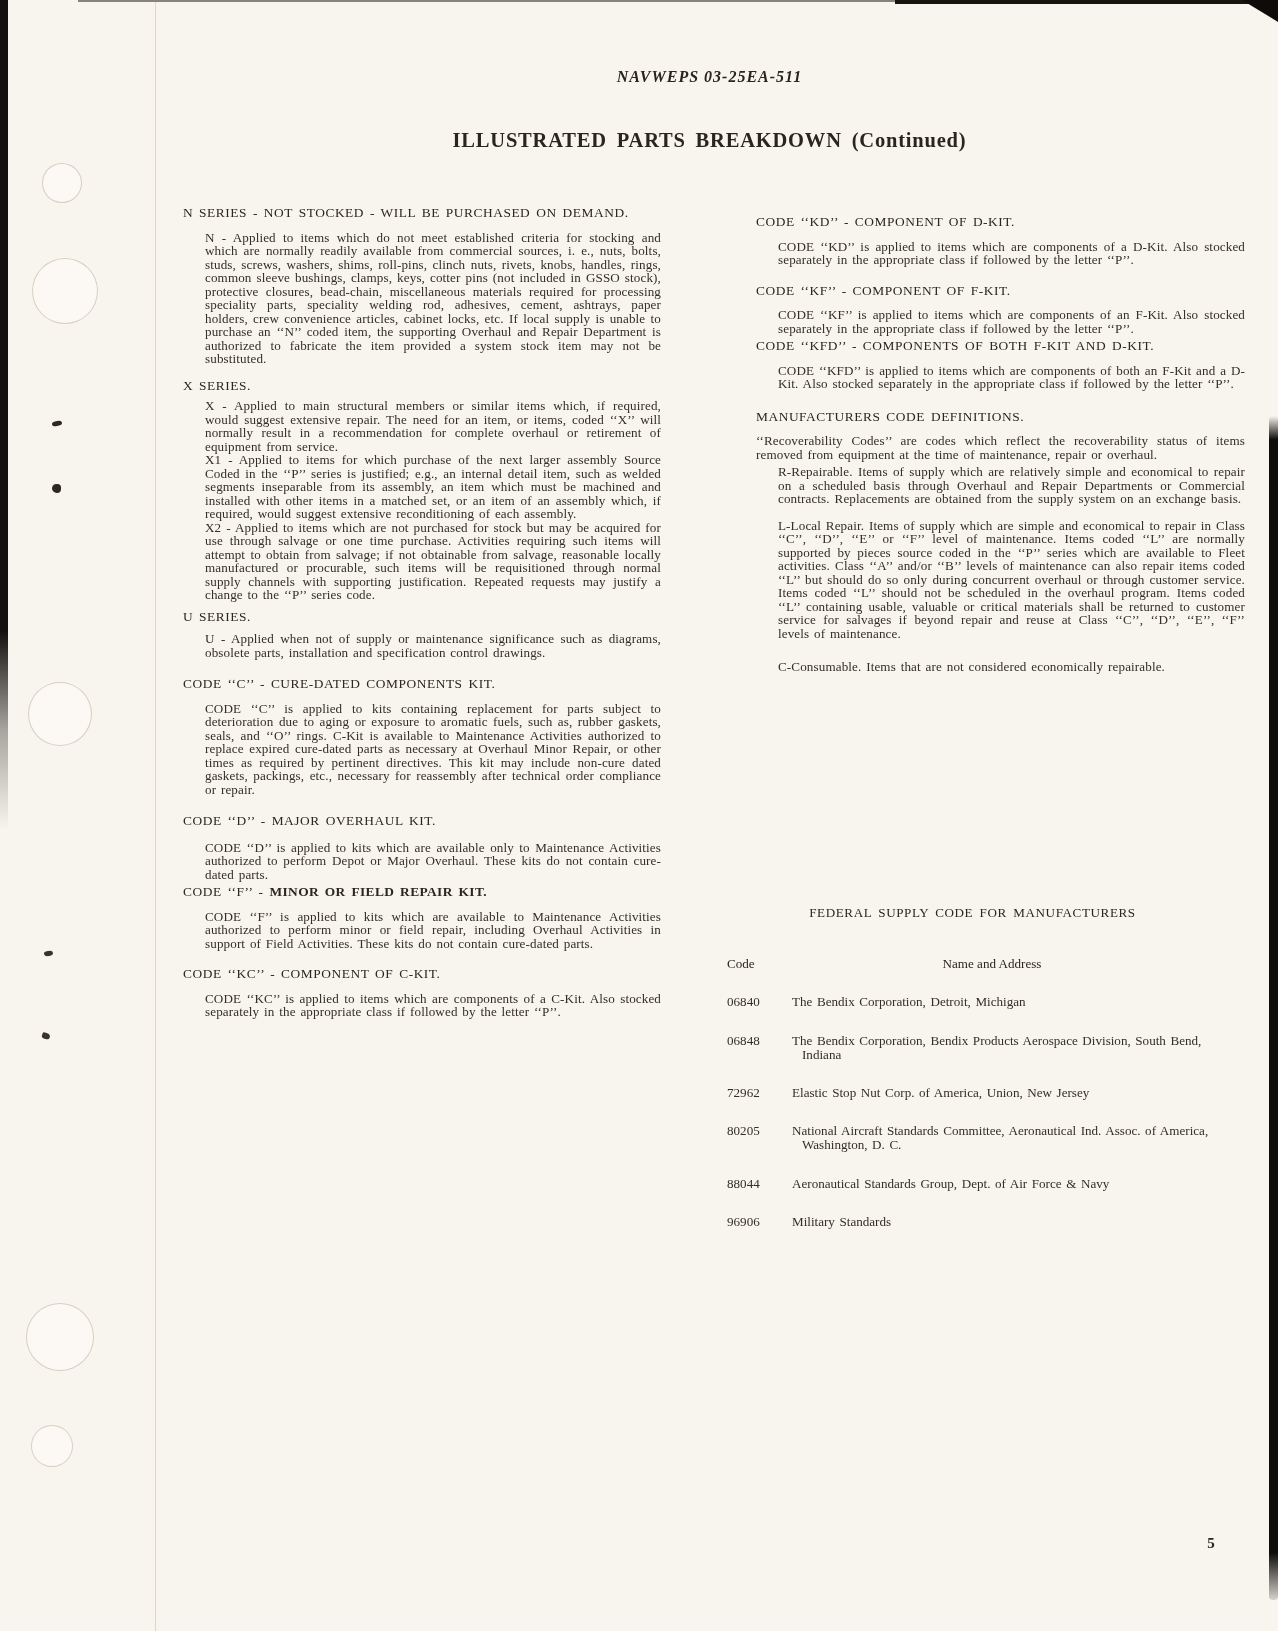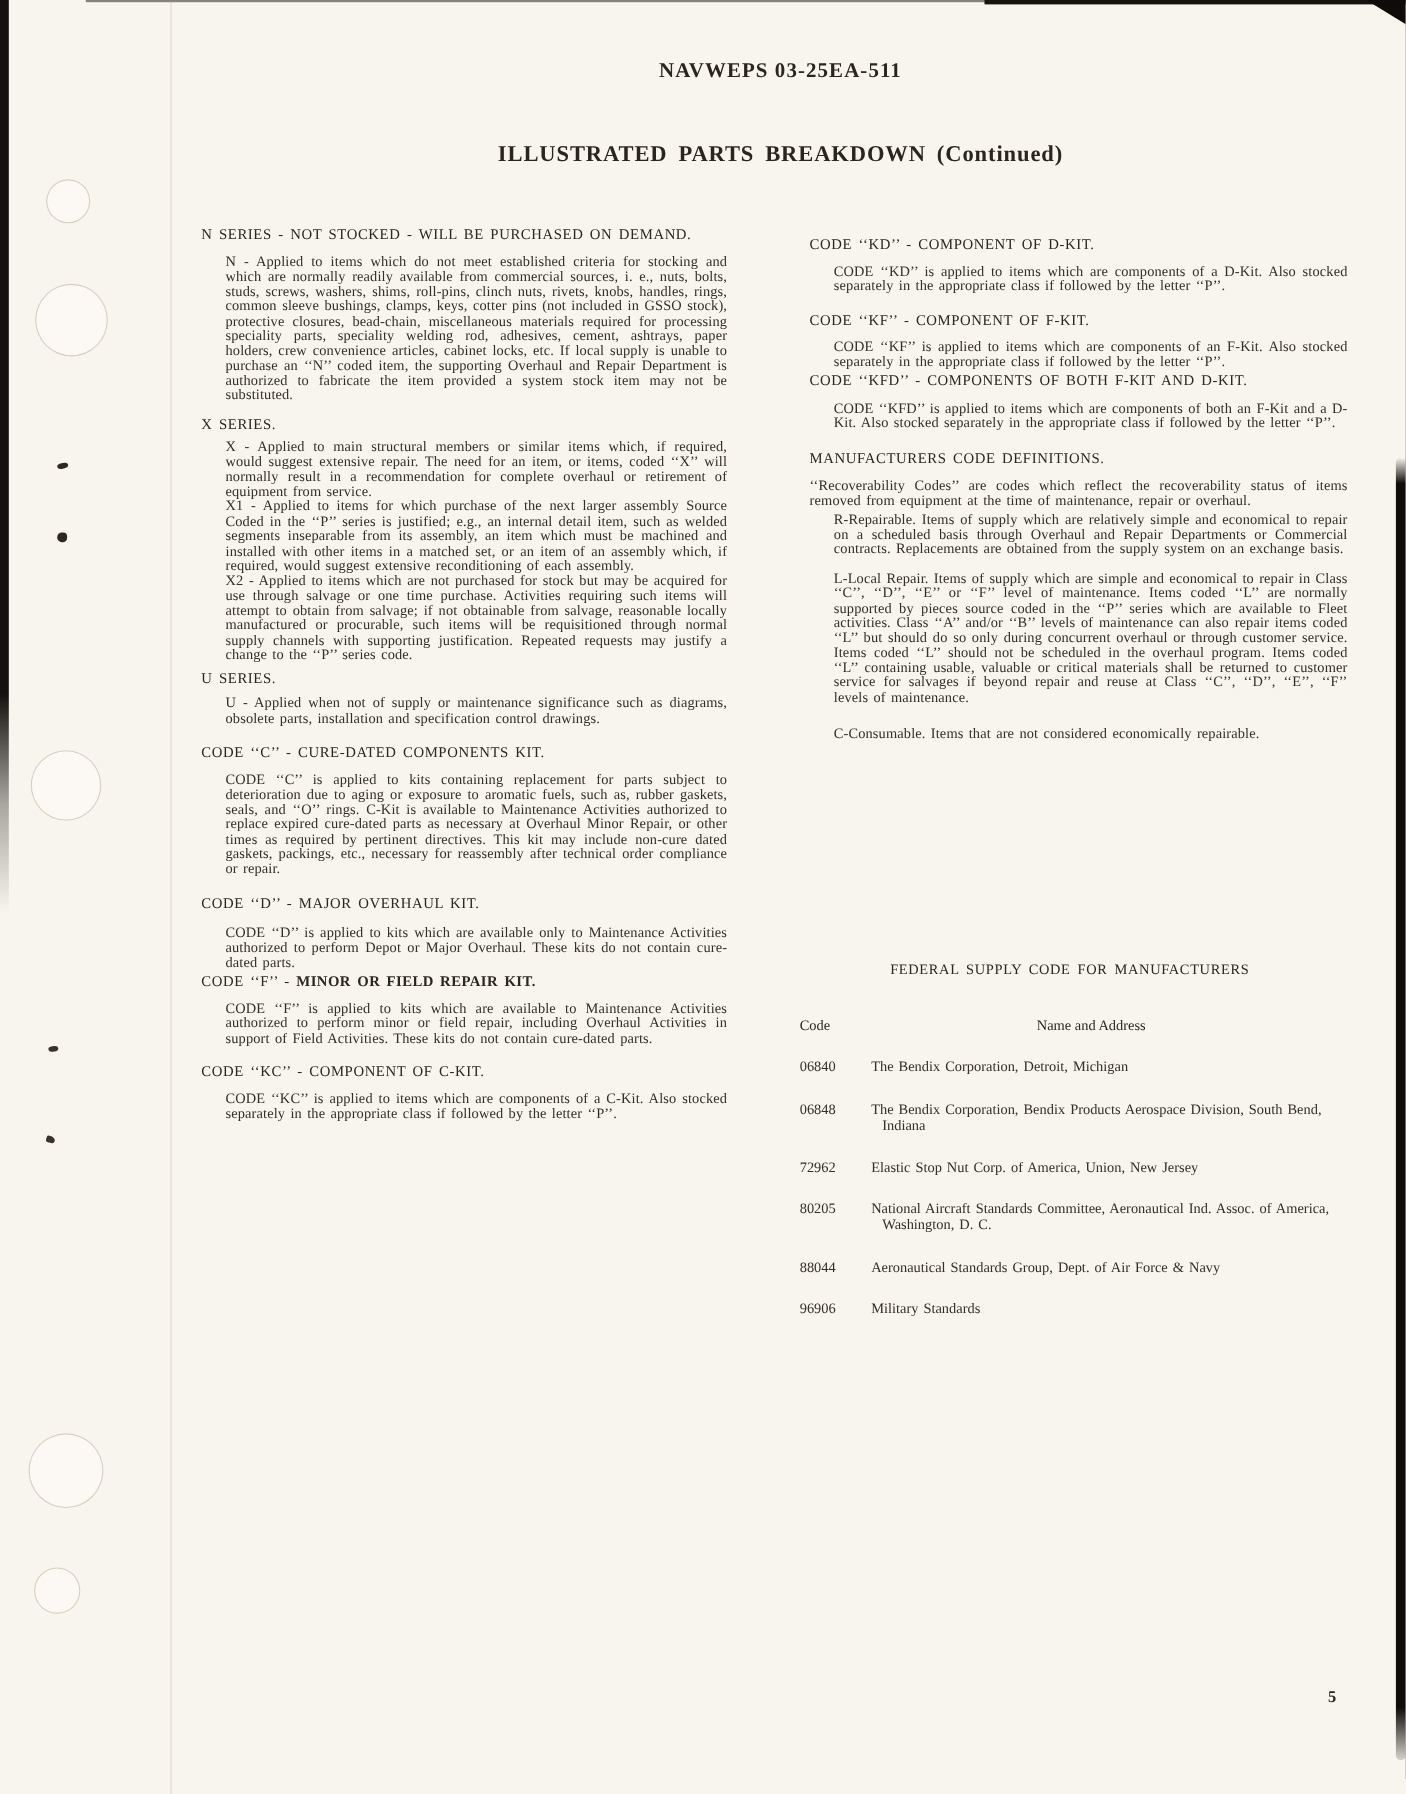--- a/index.html
+++ b/index.html
@@ -28,37 +28,37 @@
   .punch.p2{left:32px;top:258px;width:64px;height:64px;}
   .punch.p3{left:28px;top:682px;width:62px;height:62px;}
   .punch.p4{left:26px;top:1303px;width:66px;height:66px;}
   .punch.p5{left:31px;top:1425px;width:40px;height:40px;}
   .speck{position:absolute;background:#2e2820;}
   .speck.s1{left:52px;top:421px;width:10px;height:5px;border-radius:45%;transform:rotate(-12deg);}
   .speck.s2{left:52px;top:484px;width:9px;height:9px;border-radius:55% 45% 50% 60%;}
   .speck.s3{left:44px;top:951px;width:9px;height:5px;border-radius:45%;transform:rotate(-8deg);background:#3a332a;}
   .speck.s4{left:42px;top:1033px;width:8px;height:6px;border-radius:30% 70% 60% 40%;transform:rotate(18deg);background:#3a332a;}
   
-  .doc-number{position:absolute;left:183px;top:54px;width:1053px;text-align:center;
-    font-size:19px;font-weight:bold;letter-spacing:1px;color:#2a251d;}
+  .doc-number{position:absolute;left:183px;top:68px;width:1053px;text-align:center;
+    font-size:16px;font-weight:bold;letter-spacing:1px;color:#2a251d;font-style:italic;}
   .doc-title{position:absolute;left:183px;top:129px;width:1053px;text-align:center;
     font-size:20.5px;font-weight:bold;letter-spacing:.8px;word-spacing:4px;color:#2a251d;}
   
   .col{position:absolute;font-size:13.1px;line-height:13.5px;}
   .col-left{left:183px;top:206px;width:478px;}
-  .col-right{left:736px;top:215px;width:489px;}
+  .col-right{left:756px;top:215px;width:489px;}
   .sec-h{margin:0;font-size:13.4px;font-weight:normal;letter-spacing:.55px;word-spacing:2px;color:#2b261f;}
   .sec-h .emph{font-weight:bold;letter-spacing:.4px;}
   .para{margin:0 0 0 22px;text-align:justify;word-spacing:1.4px;letter-spacing:.12px;color:#332e26;}
   .para.noindent{margin-left:0;}
   .mt7{margin-top:7px;}.mt8{margin-top:8px;}.mt9{margin-top:9px;}
   .mt11{margin-top:11px;}.mt13{margin-top:13px;}.mt16{margin-top:4px;}
   .mt17{margin-top:17px;}.mt18{margin-top:18px;}.mt19{margin-top:19px;}.mt20{margin-top:20px;}
   
-  .supply{position:absolute;left:700px;top:874px;width:545px;font-size:13.1px;line-height:14.2px;}
+  .supply{position:absolute;left:700px;top:906px;width:545px;font-size:13.1px;line-height:14.2px;}
   .supply-title{text-align:center;letter-spacing:.6px;word-spacing:2.5px;color:#2b261f;}
   .supply-head{display:flex;margin-top:37px;color:#2b261f;}
   .supply-head .code-h{width:65px;margin-left:27px;}
   .supply-head .name-h{width:400px;text-align:center;}
   .fsc-rows{margin-top:13px;}
   .fsc-row{display:flex;margin-top:24px;}
   .fsc-code{width:65px;margin-left:27px;flex:none;color:#332e26;}
   .fsc-name{flex:1;padding-left:10px;text-indent:-10px;word-spacing:1.3px;color:#332e26;}
   
   .page-num{position:absolute;left:1196px;top:1535px;width:30px;text-align:center;

